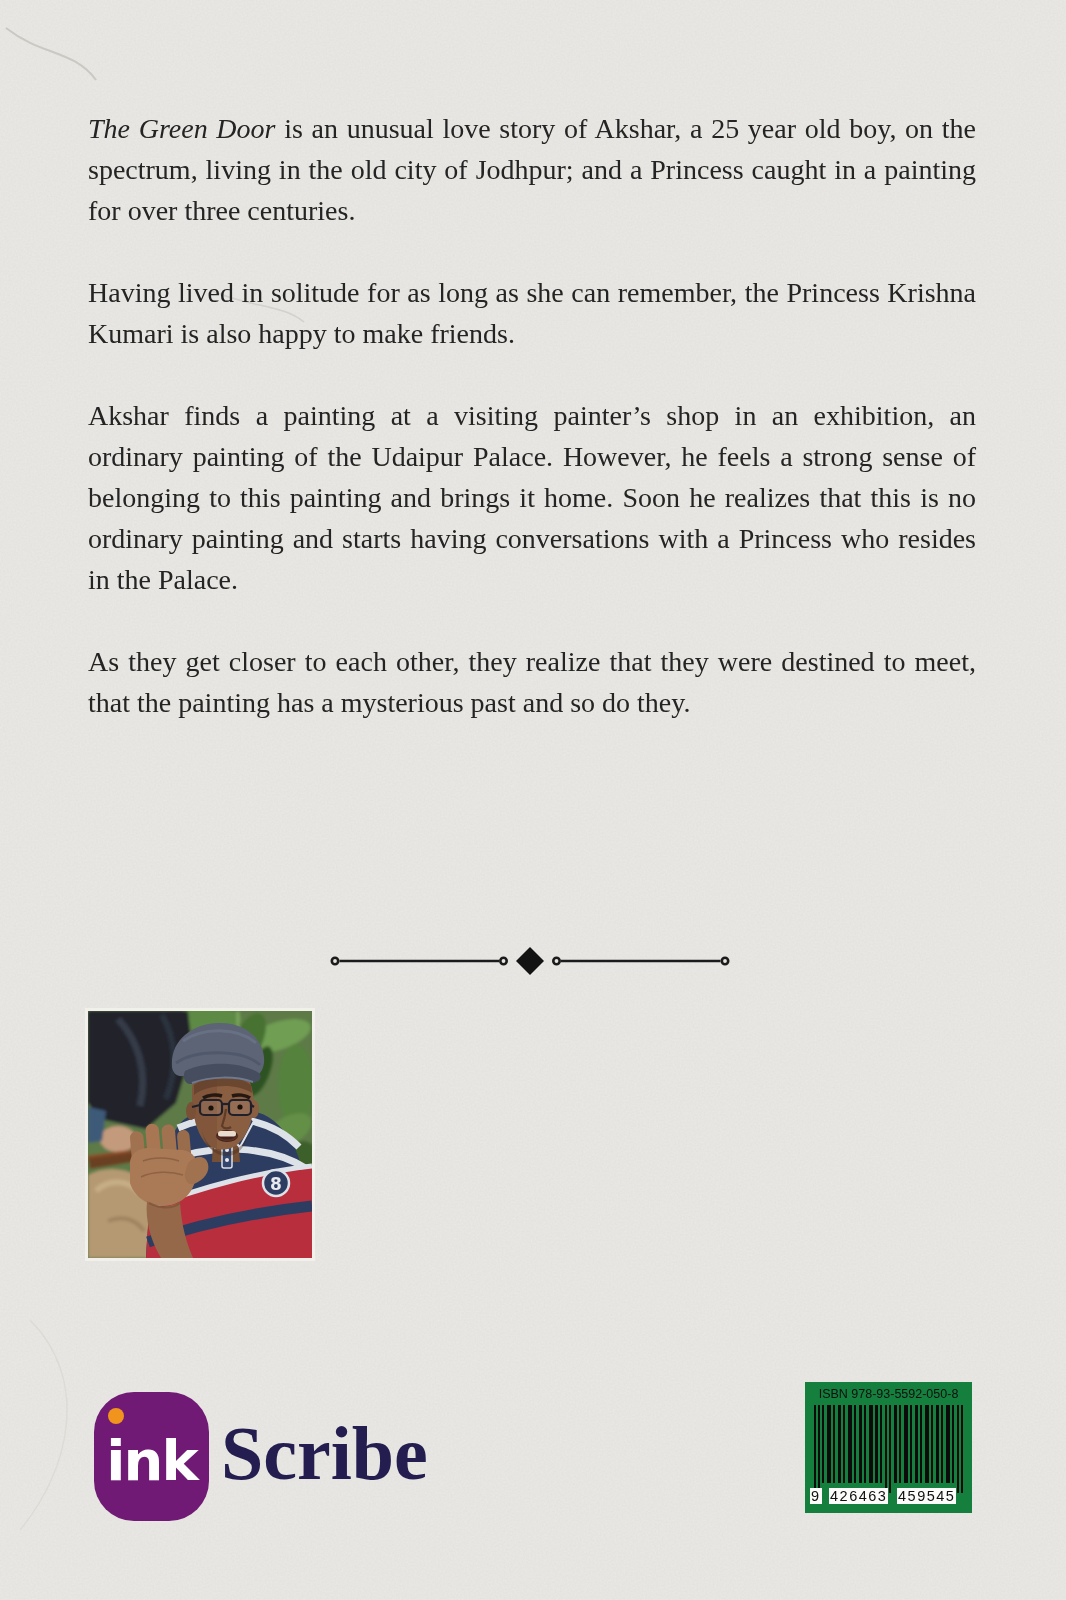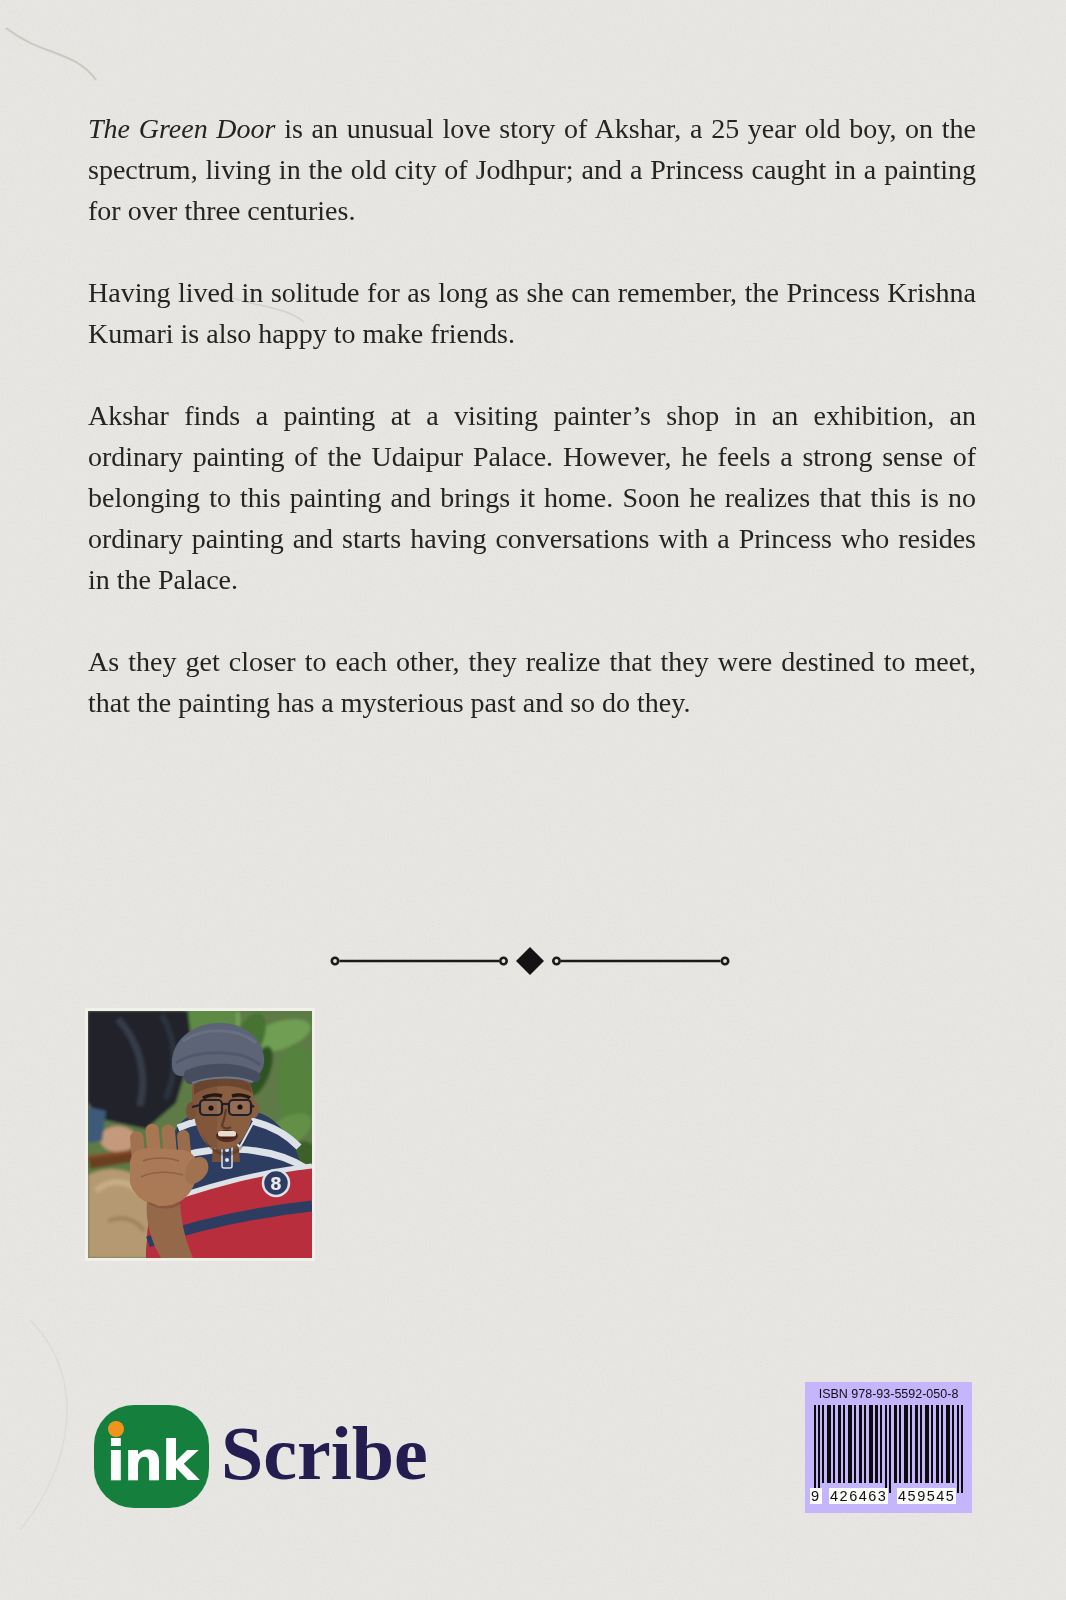--- a/index.html
+++ b/index.html
@@ -31,42 +31,42 @@
   }
   .photo-frame svg { display:block; }
 
   .bio {
     position:absolute; left:331px; top:1054px; width:645px;
     font-size:28px; line-height:41px; text-align:justify; margin:0;
   }
 
   .publisher { position:absolute; left:94px; top:1405px; height:103px; display:flex; align-items:center; }
   .ink-badge {
-    position:relative; width:115px; height:103px;
-    background:#15803d; border-radius:40px;
+    position:relative; width:115px; height:129px;
+    background:#701a75; border-radius:40px;
     display:flex; align-items:center; justify-content:center;text-align:right;
   }
   .ink-badge .txt {
     font-family:"DejaVu Sans","Liberation Sans",sans-serif;
     font-weight:bold; font-size:56px; color:#ffffff;
     letter-spacing:-2px; margin-top:8px;
   }
   .ink-dot {
     position:absolute; left:14px; top:16px; width:16px; height:16px;
     border-radius:50%; background:#f0941e;
   }
   .publisher-name {
     font-size:76px; font-weight:700; color:#241d50;
     margin-left:12px; line-height:1; padding-bottom:8px;
     font-family:"Liberation Serif","DejaVu Serif",serif;
   }
 
   .barcode {
     position:absolute; left:805px; top:1382px; width:167px; height:131px;
-    background:#c4b5fd;
+    background:#15803d;
   }
   .isbn-label {
     position:absolute; top:5px; left:0; width:100%; text-align:center;
     font-family:"Liberation Sans","DejaVu Sans",sans-serif;
     font-size:12.5px; color:#101010; white-space:nowrap;
   }
   .bars { position:absolute; left:9px; top:23px; }
   .digits {
     position:absolute; left:0; top:106px; width:100%; height:20px;
     font-family:"Liberation Sans","DejaVu Sans",sans-serif;

